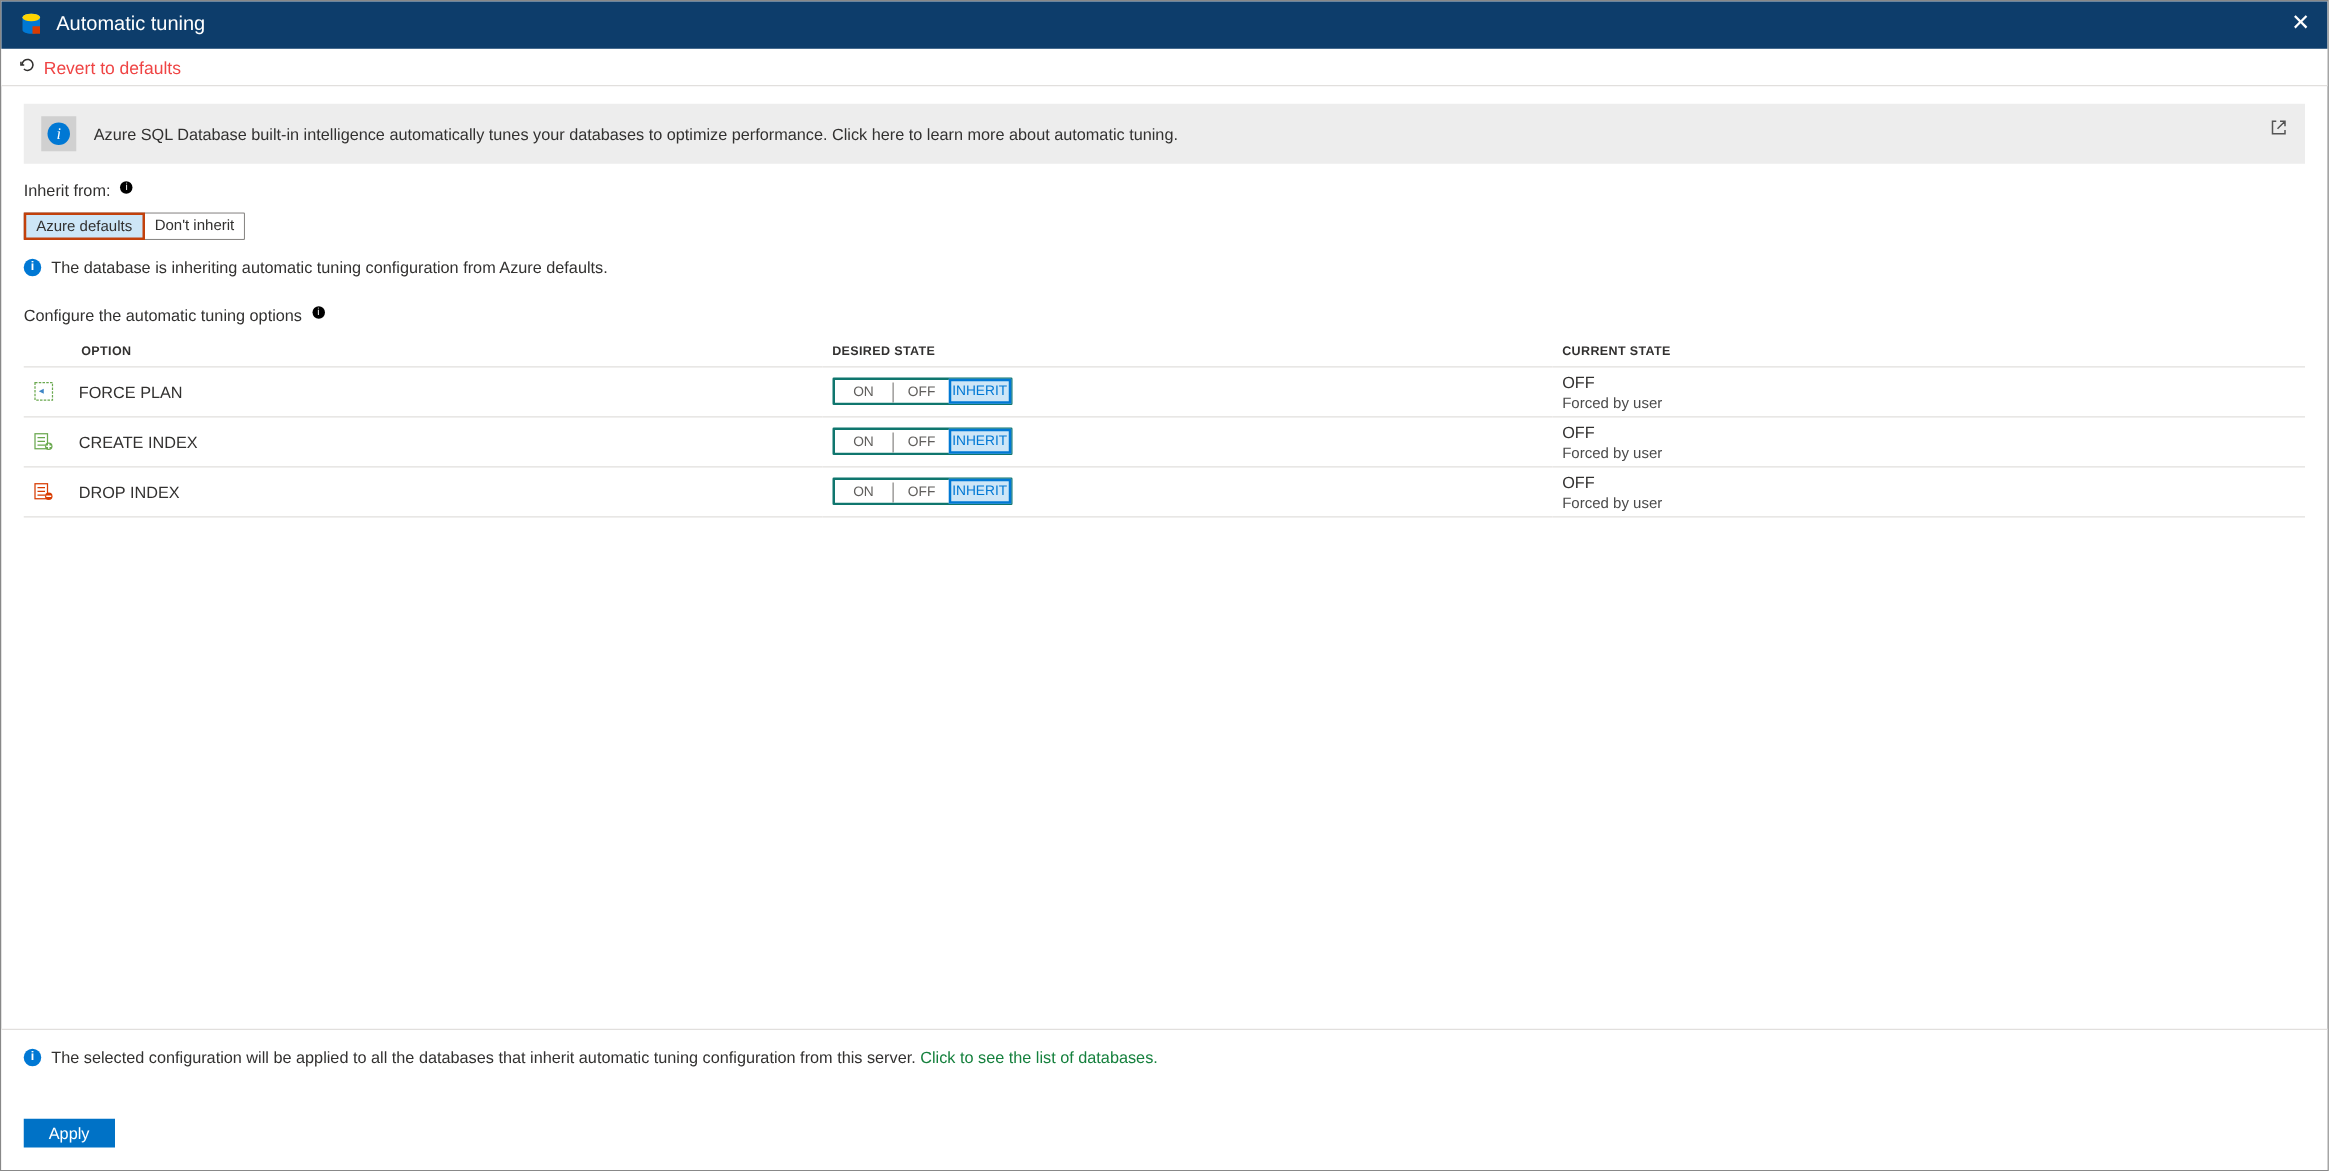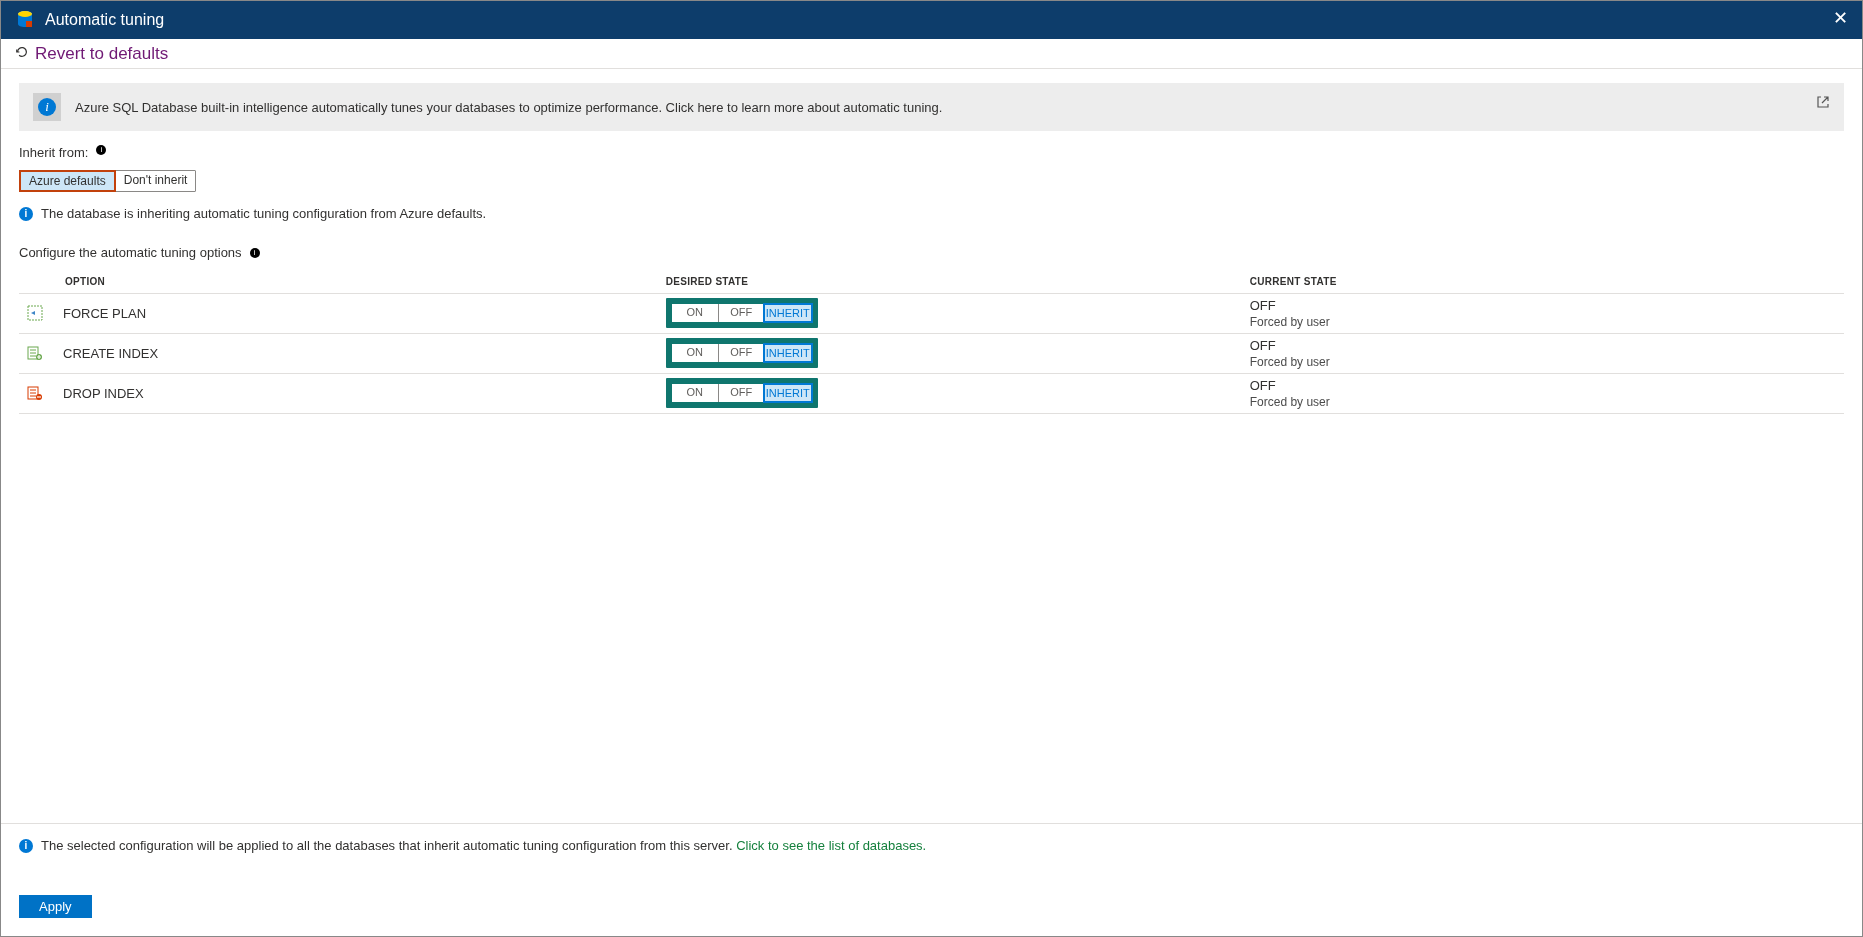--- a/index.html
+++ b/index.html
@@ -49,22 +49,22 @@
     height: 30px;
     display: flex;
     align-items: center;
     padding: 0 14px;
     border-bottom: 1px solid #e1dfdd;
     background: #fff;
   }
   .toolbar-btn {
     display: flex;
     align-items: center;
-    font-size: 17px;
-    color: #701a75;
+    font-size: 14px;
+    color: #ef4444;
     cursor: pointer;
     gap: 6px;
   }
   .toolbar-btn svg { width: 14px; height: 14px; }
   .content {
     flex: 1;
     padding: 14px 18px 0 18px;
     overflow: auto;
   }
   .info-banner {
@@ -163,21 +163,20 @@
     font-size: 10px;
     font-weight: bold;
     display: inline-flex;
     align-items: center;
     justify-content: center;
   }
   .section-label {
     font-size: 13px;
     margin-bottom: 10px;
     display: flex;
-    align-items: center;
     gap: 8px;
   }
   .options-table { width: 100%; border-collapse: collapse; }
   .options-table th {
     text-align: left;
     font-size: 10px;
     font-weight: 700;
     letter-spacing: 0.3px;
     color: #323130;
     padding: 6px 8px;
@@ -190,22 +189,23 @@
     vertical-align: middle;
     font-size: 13px;
   }
   .col-opt { width: 35%; }
   .col-desired { width: 32%; }
   .col-current { width: 33%; }
   .opt-cell { display: flex; align-items: center; gap: 20px; }
   .opt-icon { width: 16px; height: 16px; display: inline-flex; }
   .tri-seg {
     display: inline-flex;
-    border: 6px solid #0f766e;
+    border: 2px solid #0f766e;
     border-radius: 1px;
+    align-items: flex-end;
   }
   .tri-btn {
     width: 46px;
     text-align: center;
     padding: 2px 0;
     font-size: 11px;
     background: #fff;
     cursor: pointer;
     color: #605e5c;
   }

